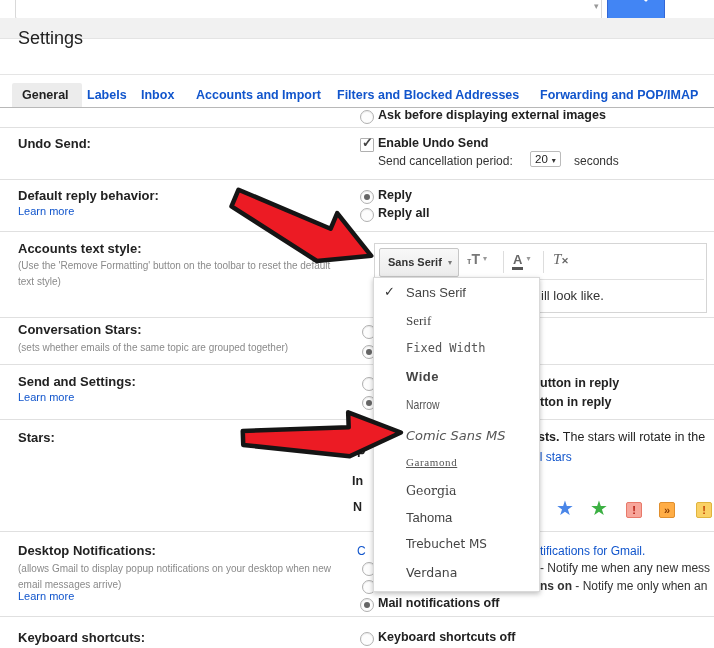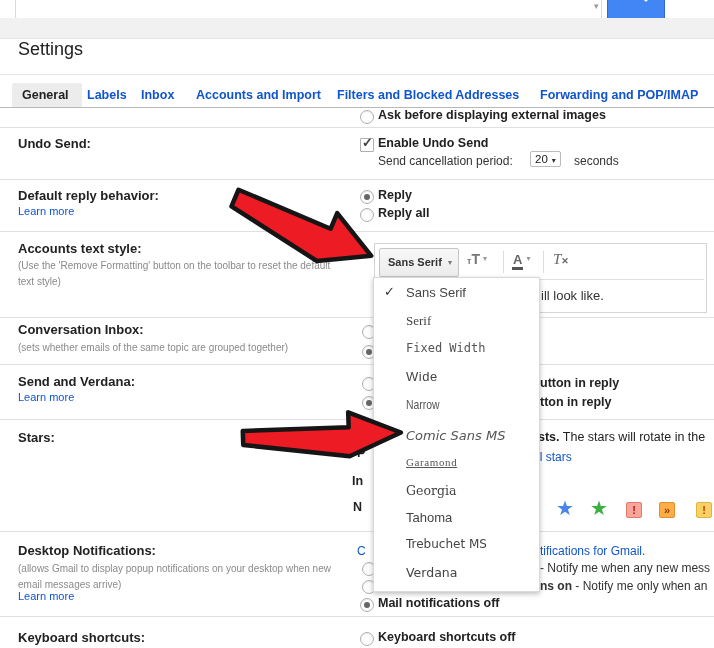--- a/index.html
+++ b/index.html
@@ -9,21 +9,21 @@
 
   
   .search-input{left:15px;top:-14px;width:585px;height:31px;background:#fff;
     border:1px solid #d9d9d9;border-radius:2px 0 0 2px;}
   .search-caret{left:594px;top:1px;font-size:9px;color:#999;}
   .search-btn{left:607px;top:-14px;width:56px;height:32px;background:#4285f4;
     border:1px solid #3367d6;border-radius:2px;cursor:pointer;}
   .gray-strip{left:0;top:18px;width:714px;height:20px;background:#f1f1f1;
     border-bottom:1px solid #e4e4e4;}
 
-  .page-title{left:18px;top:39px;font-size:18px;color:#212121;}
+  .page-title{left:18px;top:28px;font-size:18px;color:#212121;}
   .title-divider{left:0;top:74px;width:714px;height:0;border-top:1px solid #e5e5e5;}
 
   
   .tabbar{left:0;top:83px;width:714px;height:24px;}
   .tab{position:absolute;top:5px;font-size:12.5px;font-weight:bold;color:#1155cc;cursor:pointer;white-space:nowrap;}
   .tab.active{color:#222;cursor:default;}
   .tab-active-bg{left:12px;top:0px;width:70px;height:24px;background:#ececec;border-radius:2px 2px 0 0;}
   .tabbar-border{left:0;top:107px;width:714px;height:0;border-top:1px solid #b8b8b8;}
 
   .sep{position:absolute;left:0;width:714px;height:0;border-top:1px solid #e0e0e0;}
@@ -64,21 +64,21 @@
 
   
   .font-menu{left:373px;top:277px;width:165px;height:313px;background:#fff;border:1px solid #d9d9d9;
     box-shadow:0 2px 5px rgba(0,0,0,.25);z-index:20;}
   .menu-item{position:absolute;left:0;width:165px;height:24px;cursor:pointer;color:#444;}
   .menu-item .txt{position:absolute;left:32px;top:3px;font-size:13px;white-space:nowrap;}
   .menu-check{position:absolute;left:10px;top:2px;font-size:13px;color:#333;}
   .f-sans{font-family:"Liberation Sans",sans-serif;}
   .f-serif{font-family:"Liberation Serif",serif;}
   .f-fixed{font-family:"DejaVu Sans Mono",monospace;font-size:12px!important;color:#555;}
-  .f-wide{font-weight:normal;letter-spacing:.5px;}
+  .f-wide{font-weight:bold;letter-spacing:.5px;}
   .f-narrow{display:inline-block;transform:scaleX(.8);transform-origin:0 50%;color:#555;}
   .f-comic{font-style:italic;font-family:"DejaVu Sans",sans-serif;color:#555;}
   .f-garamond{font-family:"Liberation Serif",serif;font-size:11px!important;letter-spacing:.6px;color:#555;text-decoration:underline;}
   .f-georgia{font-family:"DejaVu Serif",serif;font-size:12.5px!important;}
   .f-tahoma{font-family:Liberation Sans, sans-serif;}
   .f-trebuchet{font-family:"DejaVu Sans",sans-serif;font-size:12px!important;}
   .f-verdana{font-family:"DejaVu Sans",sans-serif;font-size:12.5px!important;}
 
   
   .frag{position:absolute;white-space:nowrap;}
@@ -156,27 +156,27 @@
     <span class="tb-ic ic-size" style="left:92px"><span class="t1">т</span><span class="t2">T</span><span class="tb-caret">▾</span></span>
     <div class="toolbar-divider" style="left:128px"></div>
     <span class="tb-ic ic-color" style="left:137px"><span class="a">A</span><span class="tb-caret">▾</span></span>
     <div class="toolbar-divider" style="left:168px"></div>
     <span class="tb-ic ic-removefmt" style="left:178px"><span class="t">T</span><span class="x">✕</span></span>
     <div class="toolbar-bottom"></div>
     <div class="preview-frag">ill look like.</div>
   </div>
   <div class="sep" style="top:317px"></div>
 
-  <div class="row-label" style="top:322px">Conversation Inbox:</div>
+  <div class="row-label" style="top:322px">Conversation Stars:</div>
   <div class="row-desc" style="top:340px">(sets whether emails of the same topic are grouped together)</div>
   <div class="radio" style="left:362px;top:325px"></div>
   <div class="radio sel" style="left:362px;top:345px"></div>
   <div class="sep" style="top:364px"></div>
 
-  <div class="row-label" style="top:374px">Send and Verdana:</div>
+  <div class="row-label" style="top:374px">Send and Settings:</div>
   <div class="learn-more" style="top:391px">Learn more</div>
   <div class="radio" style="left:362px;top:377px"></div>
   <div class="radio sel" style="left:362px;top:396px"></div>
   <div class="frag opt-label" style="left:540px;top:376px">utton in reply</div>
   <div class="frag opt-label" style="left:540px;top:395px">tton in reply</div>
   <div class="sep" style="top:419px"></div>
 
   <div class="row-label" style="top:430px">Stars:</div>
   <div class="frag" style="left:538px;top:430px;font-size:12.5px"><span style="font-weight:bold">sts.</span><span>  The stars will rotate in the</span></div>
   <div class="frag link-blue" style="left:537px;top:450px;font-size:12px">ll stars</div>

